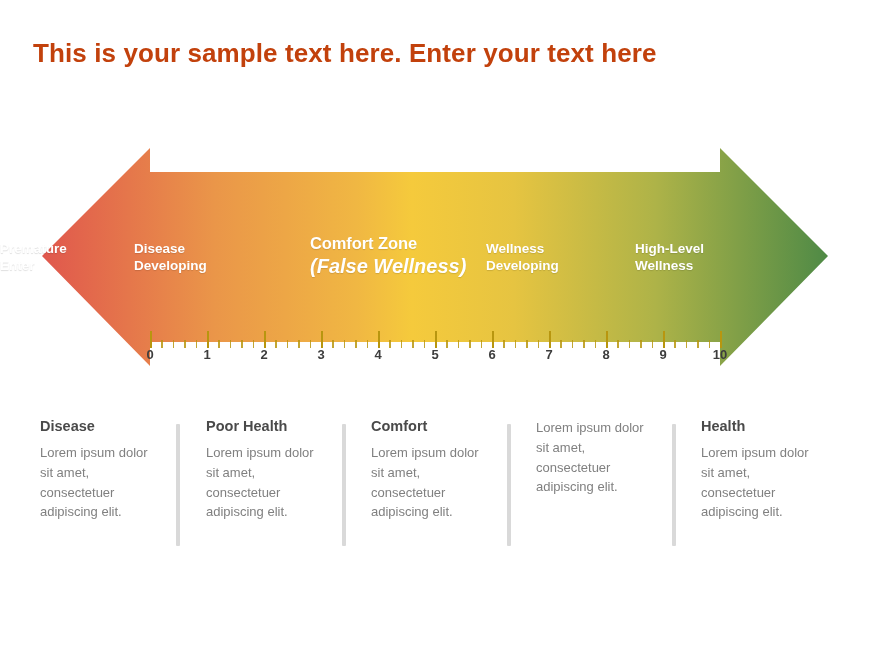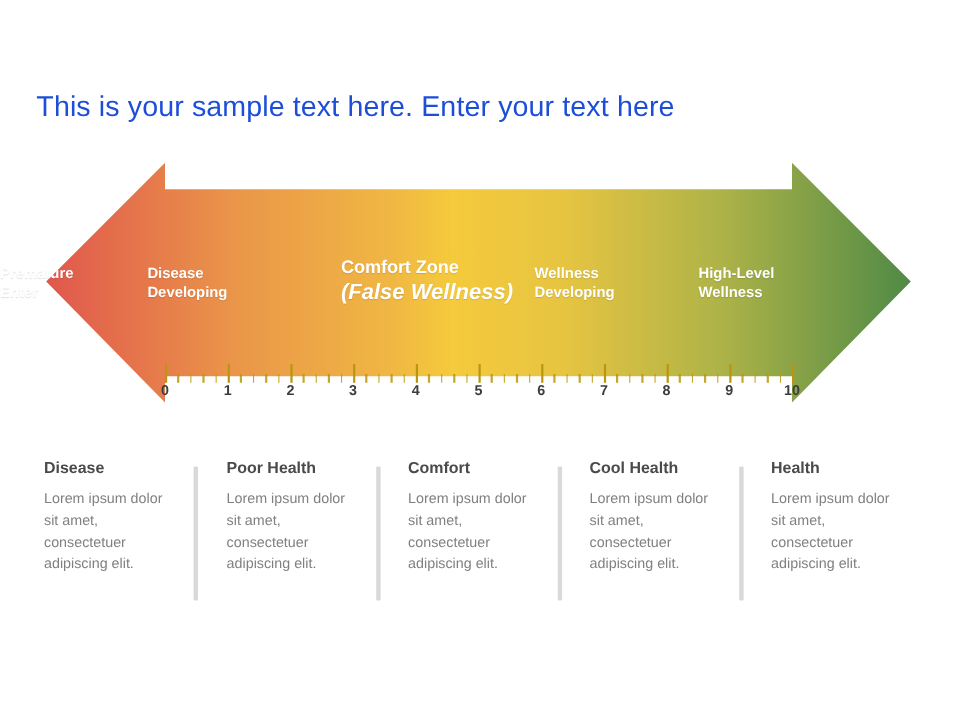--- a/index.html
+++ b/index.html
@@ -15,25 +15,24 @@
     font-family: "Liberation Sans", sans-serif;
     -webkit-font-smoothing: antialiased;
   }
 
   
   #page-title {
     position: absolute;
     left: 33px;
     top: 38px;
     font-size: 26px;
-    font-weight: 400;
-    color: #1d4ed8;
+    font-weight: 700;
+    color: #c2410c;
     letter-spacing: 0.1px;
     white-space: nowrap;
-    margin-top: 43px;
   }
 
   
   #arrow-diagram {
     position: absolute;
     left: 0;
     top: 130px;
     width: 870px;
     height: 250px;
   }
@@ -255,21 +254,20 @@
   </div>
   <div class="detail-divider" style="left: 342px; background: rgb(217, 217, 217);"></div>
 
   <div class="detail-col" style="left:371px;">
     <p class="detail-heading">Comfort</p>
     <p class="detail-body">Lorem ipsum dolor sit amet, consectetuer adipiscing elit.</p>
   </div>
   <div class="detail-divider" style="left: 507px; background: rgb(217, 217, 217);"></div>
 
   <div class="detail-col" style="left:536px;">
-    <p class="detail-heading">Cool Health</p>
     <p class="detail-body">Lorem ipsum dolor sit amet, consectetuer adipiscing elit.</p>
   </div>
   <div class="detail-divider" style="left: 672px; background: rgb(217, 217, 217);"></div>
 
   <div class="detail-col" style="left:701px;">
     <p class="detail-heading">Health</p>
     <p class="detail-body">Lorem ipsum dolor sit amet, consectetuer adipiscing elit.</p>
   </div>
 </div>
 

